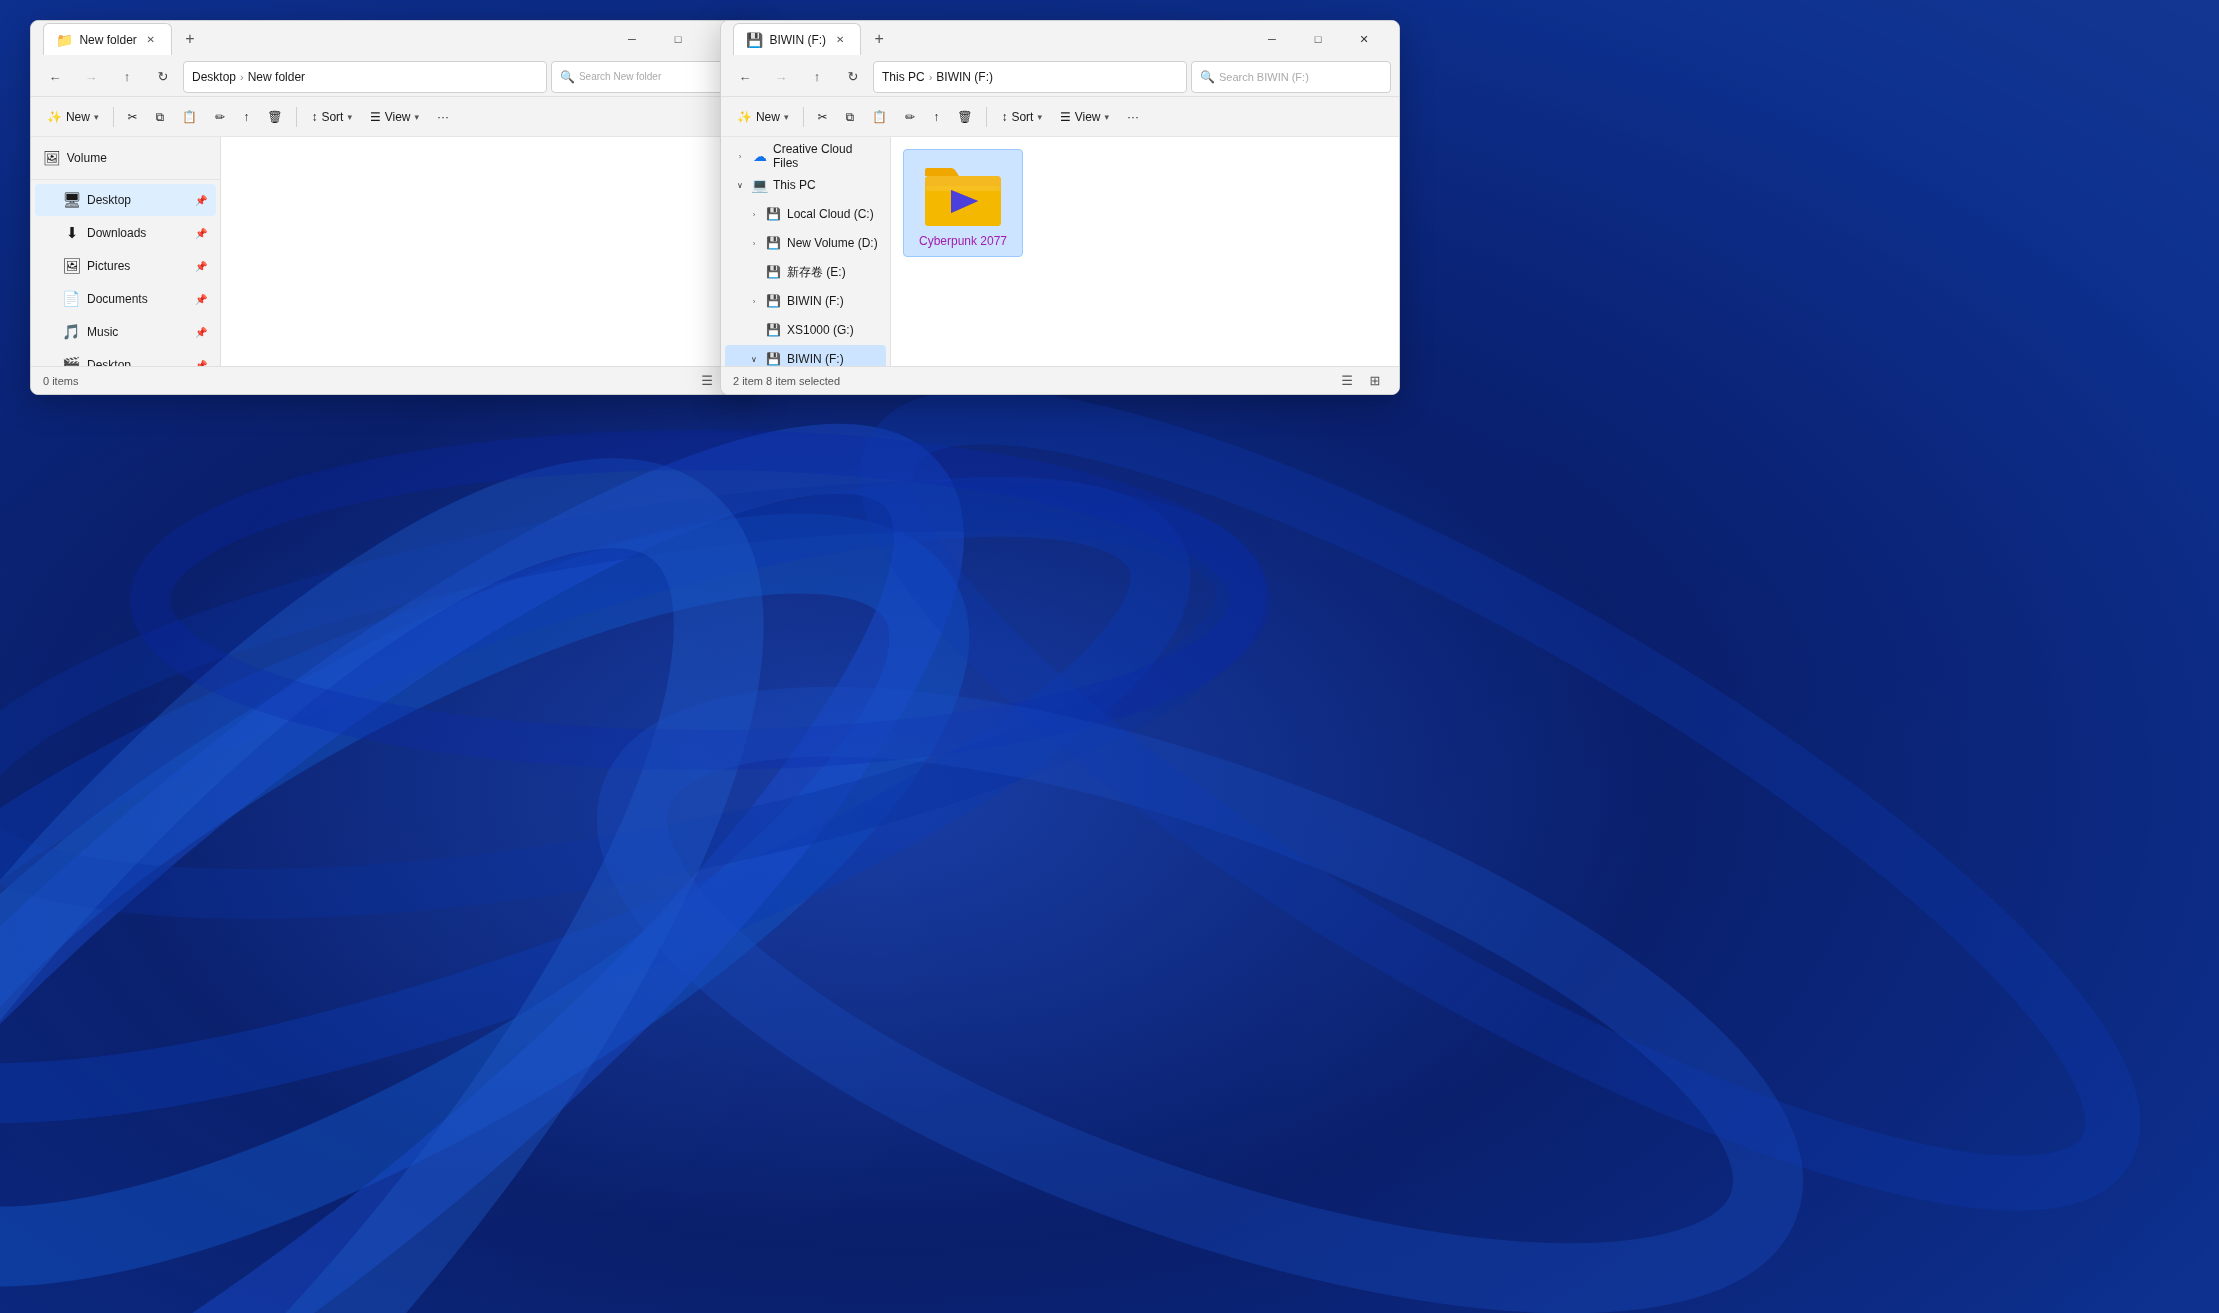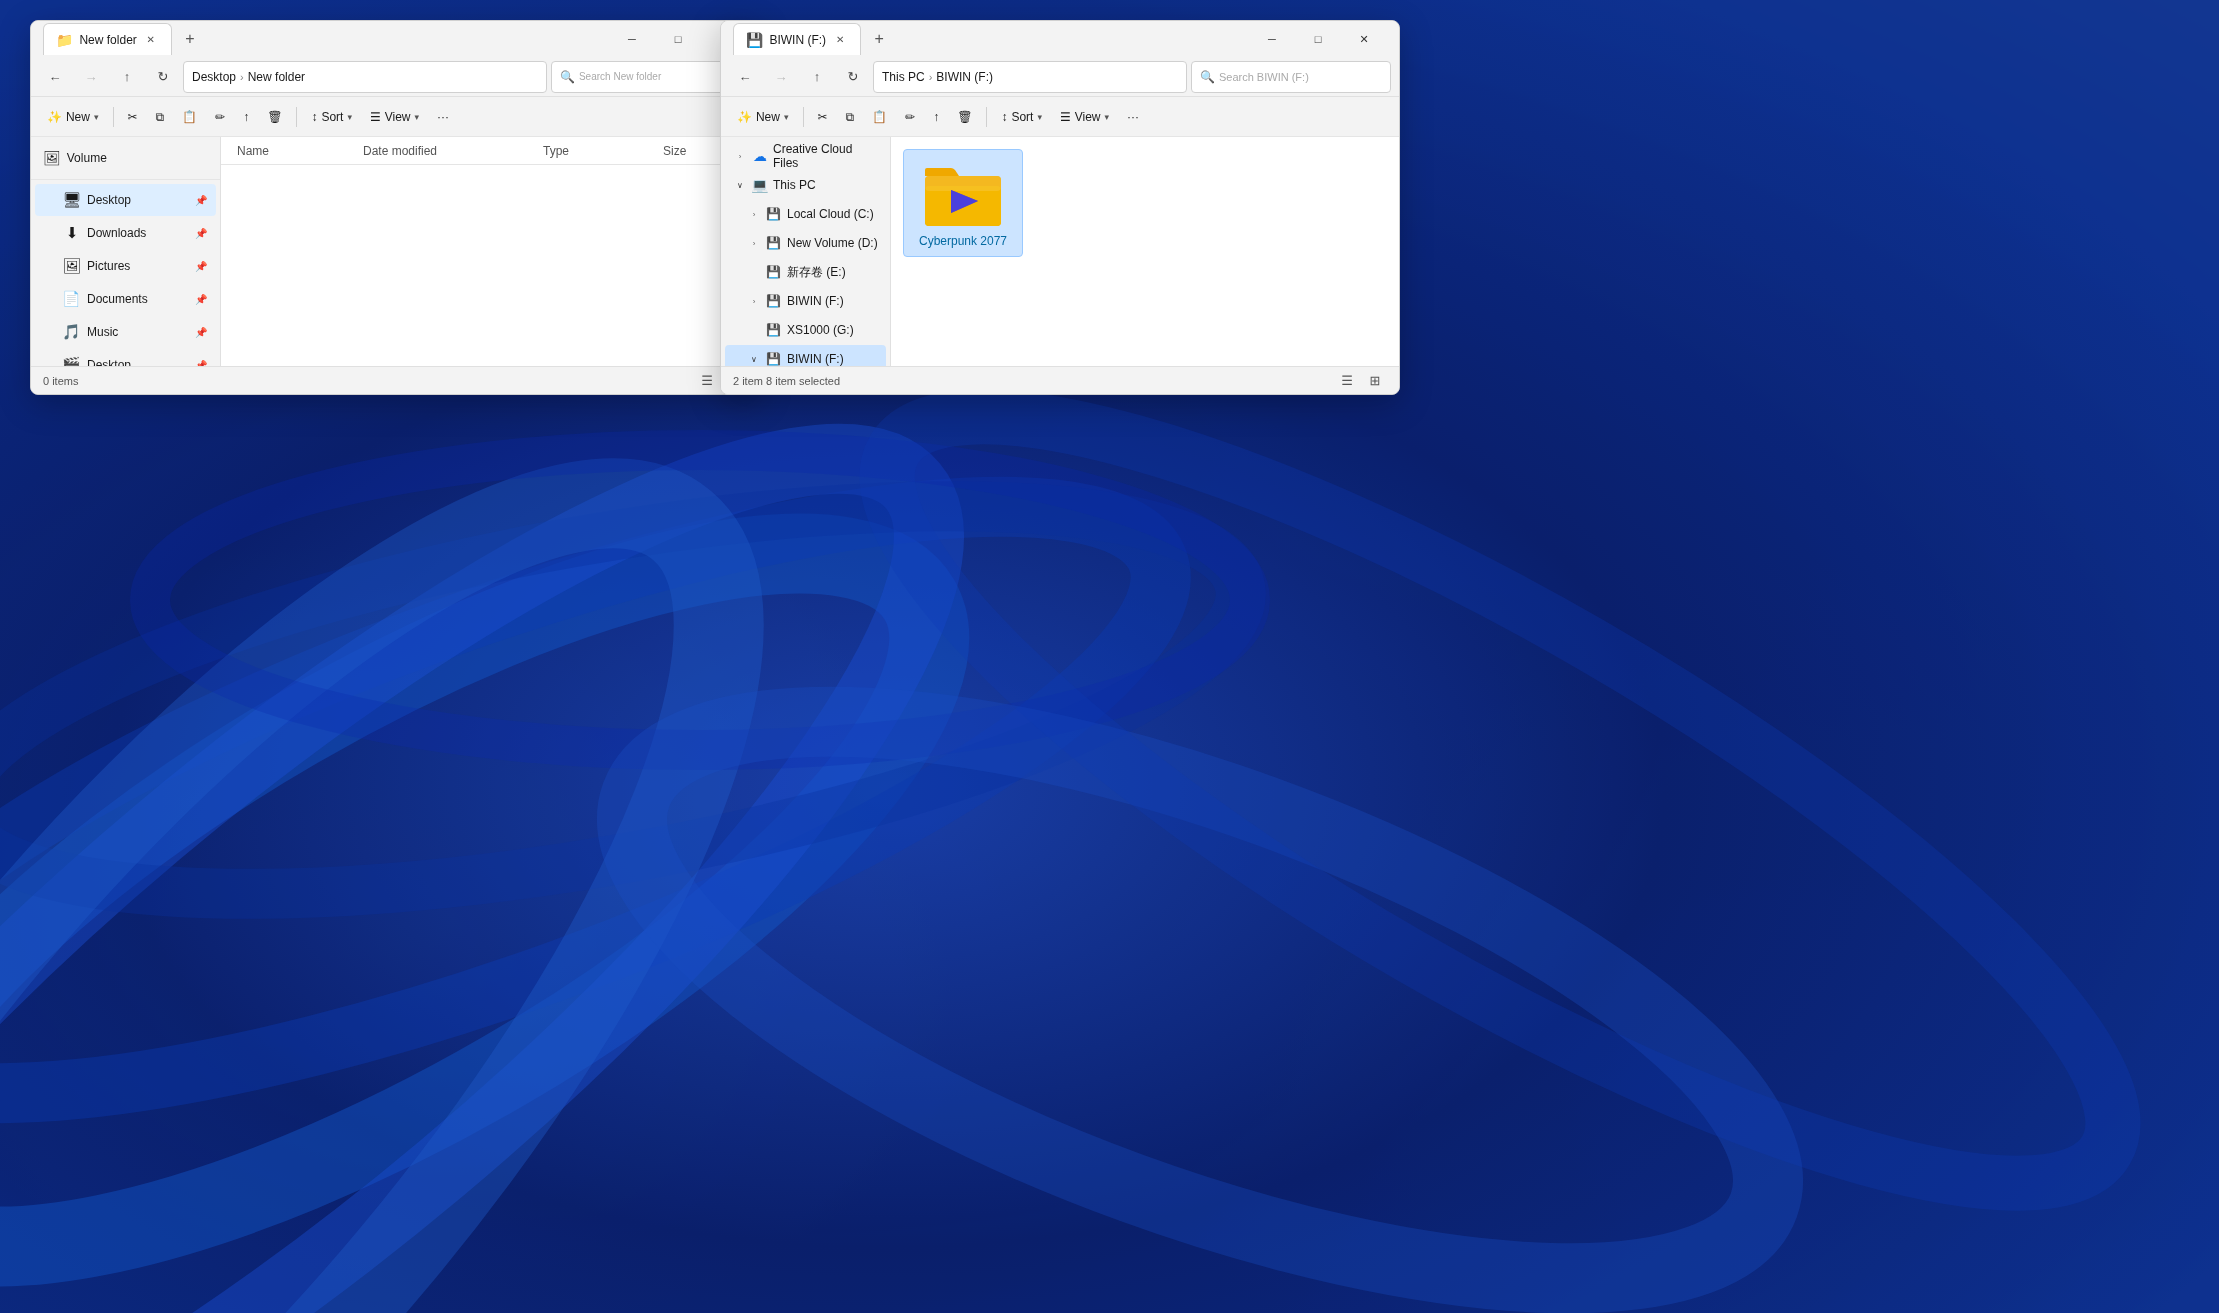--- a/index.html
+++ b/index.html
@@ -403,21 +403,21 @@
     .large-icon-item.selected { background: #cce4ff; border: 1px solid #99c9ff; }
 
     .folder-icon-large {
       width: 80px;
       height: 70px;
       position: relative;
     }
 
     .file-label {
       font-size: 12px;
-      color: #0369a1;
+      color: #a21caf;
       text-align: center;
       word-break: break-word;
     }
 
     
     .gallery-header {
       display: flex;
       align-items: center;
       padding: 4px 8px;
       height: 32px;
@@ -586,26 +586,20 @@
             <span class="sidebar-item-icon">🎬</span>
             <span>Desktop</span>
             <span class="pin-icon">📌</span>
           </div>
 
         </div>
       </div>
 
       <div class="main-content">
 
-        <div class="col-headers">
-          <span class="col-name">Name</span>
-          <span class="col-date">Date modified</span>
-          <span class="col-type">Type</span>
-          <span class="col-size">Size</span>
-        </div>
 
       </div>
     </div>
 
     <div class="status-bar">
       <span>0 items</span>
       <div class="status-right">
         <button class="view-toggle">☰</button>
         <button class="view-toggle">⊞</button>
       </div>

